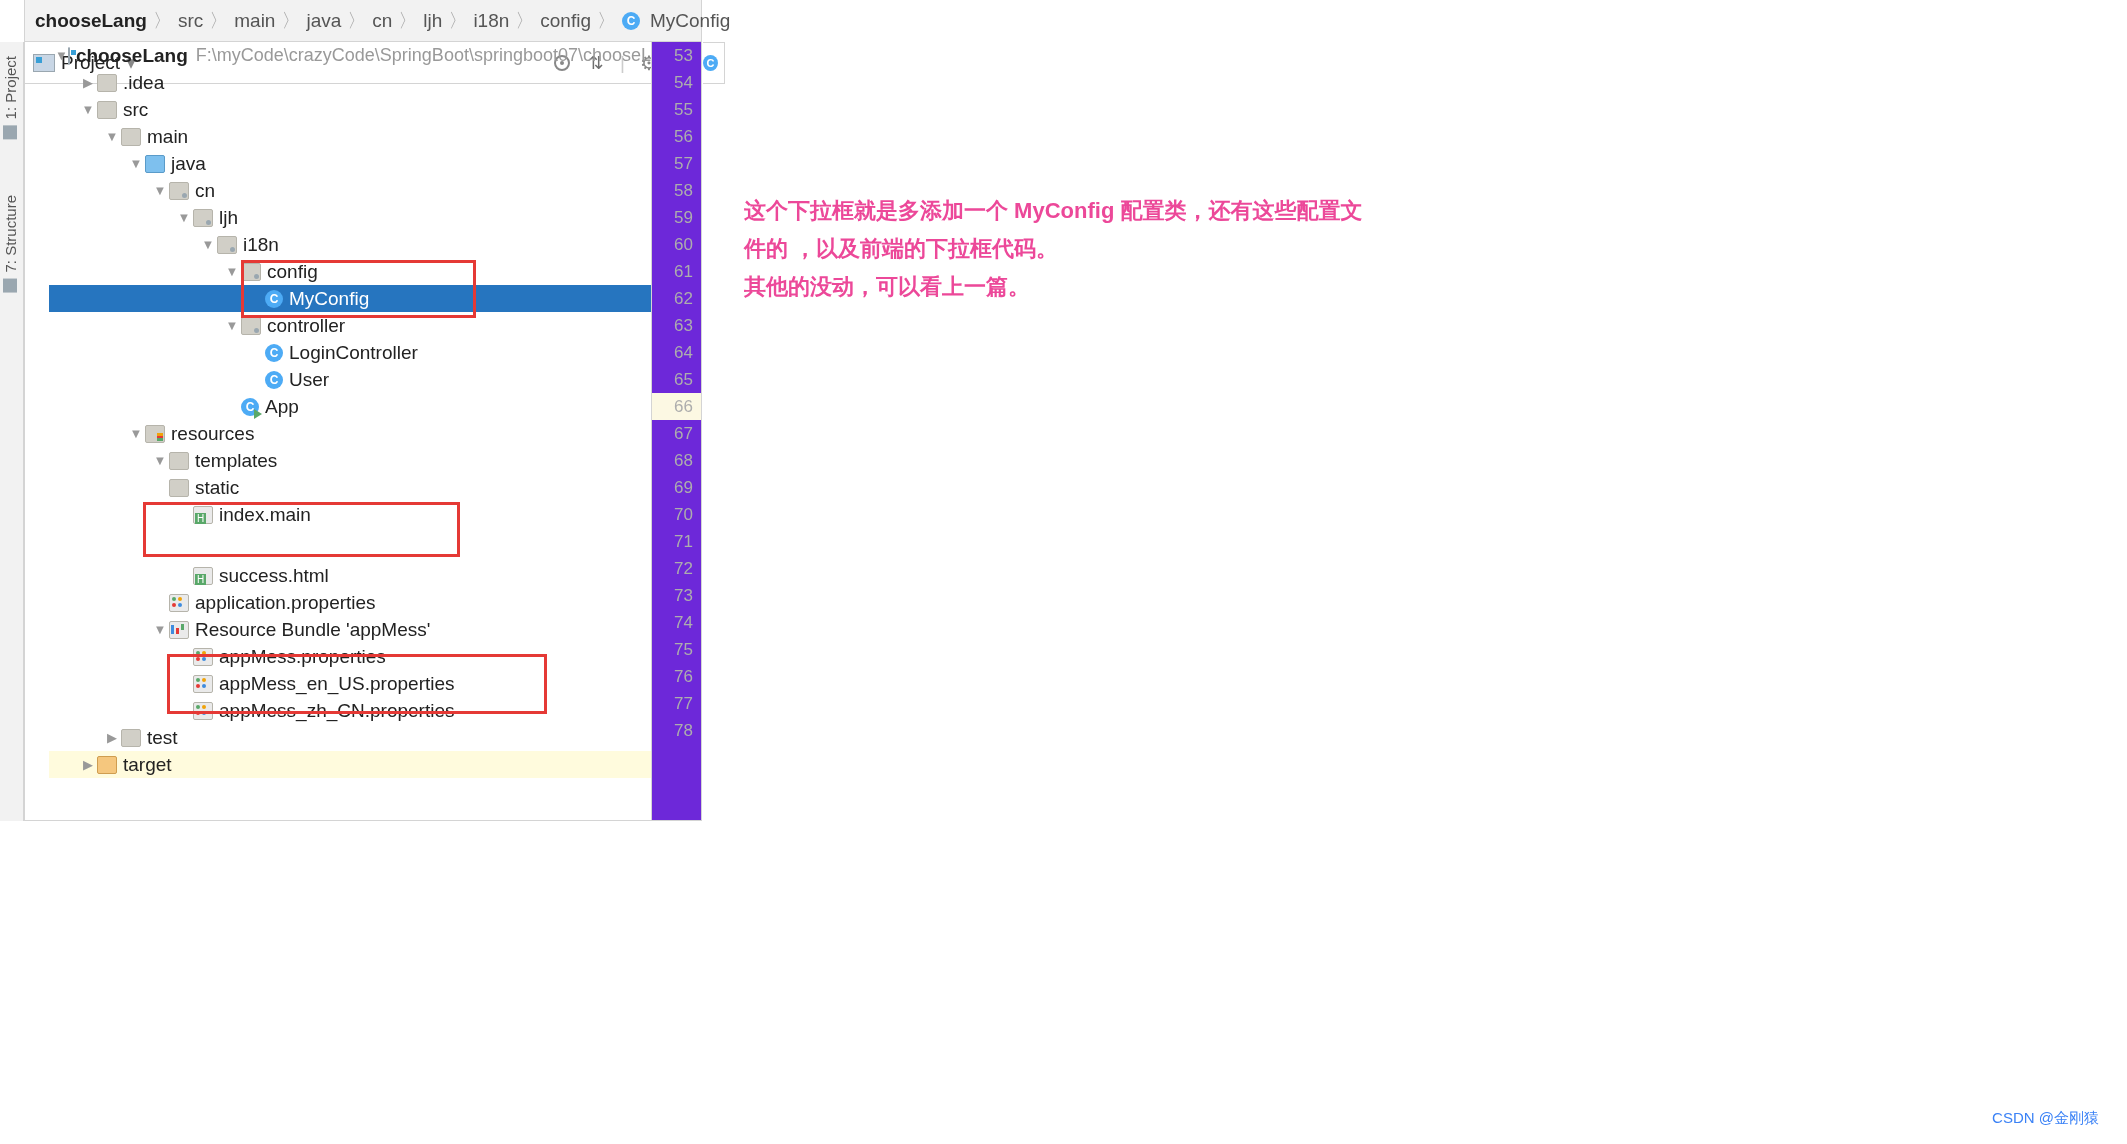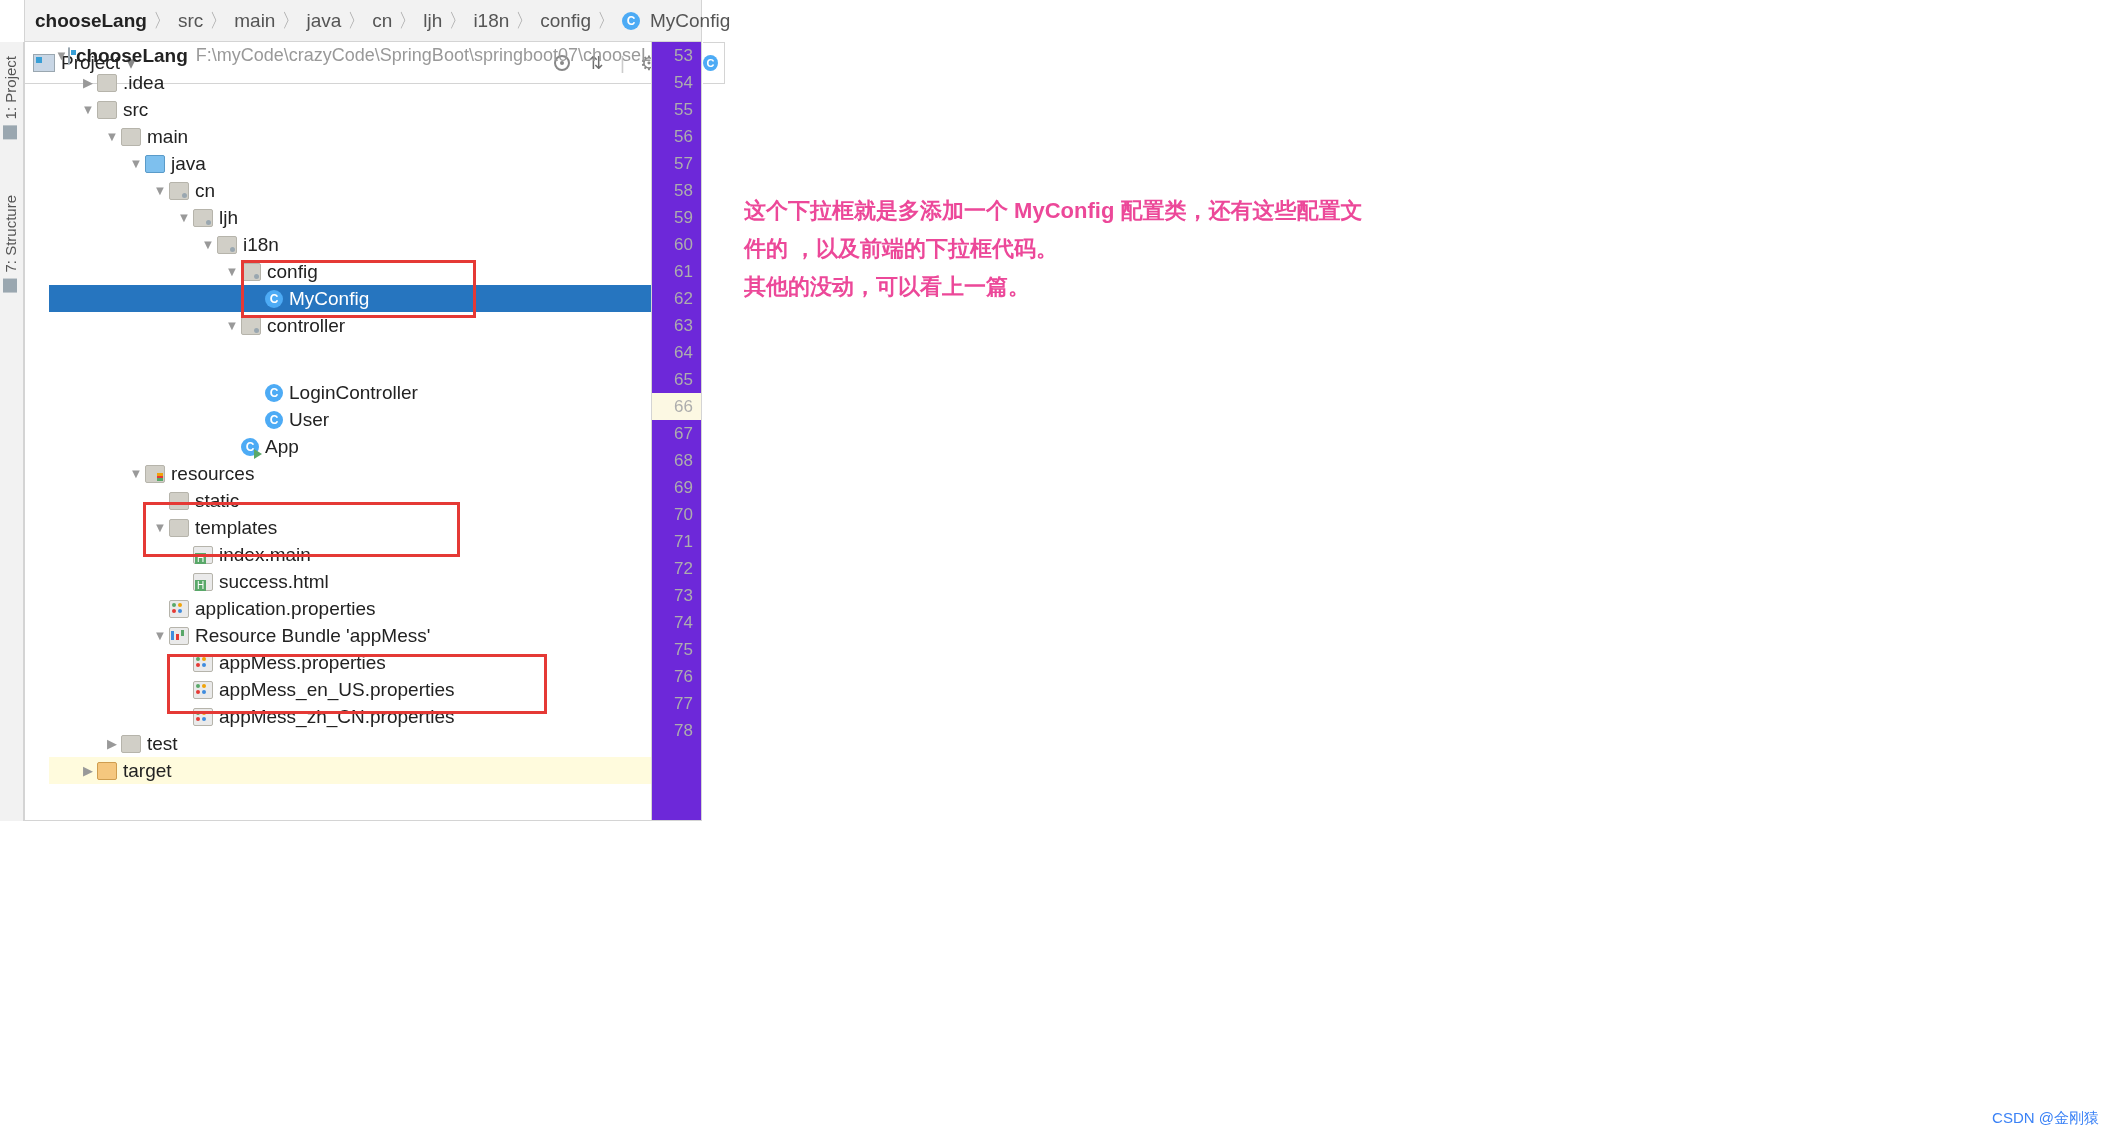--- a/index.html
+++ b/index.html
@@ -190,56 +190,56 @@
     <div class="tree-row selected" style="padding-left:198px;">
           <span class="arrow none"></span>
           <span class="node-icon ic-class"></span>
           <span class="node-label">MyConfig</span>
         </div>
     <div class="tree-row" style="padding-left:174px;">
           <span class="arrow open"></span>
           <span class="node-icon ic-package"></span>
           <span class="node-label">controller</span>
         </div>
-    <div class="tree-row" style="padding-left:198px;margin-top:40px;">
+    <div class="tree-row" style="padding-left:198px;">
           <span class="arrow none"></span>
           <span class="node-icon ic-class"></span>
           <span class="node-label">LoginController</span>
         </div>
     <div class="tree-row" style="padding-left:198px;">
           <span class="arrow none"></span>
           <span class="node-icon ic-class"></span>
           <span class="node-label">User</span>
         </div>
     <div class="tree-row" style="padding-left:174px;">
           <span class="arrow none"></span>
           <span class="node-icon ic-class-run"></span>
           <span class="node-label">App</span>
         </div>
     <div class="tree-row" style="padding-left:78px;">
           <span class="arrow open"></span>
           <span class="node-icon ic-folder-res"></span>
           <span class="node-label">resources</span>
         </div>
     <div class="tree-row" style="padding-left:102px;">
+          <span class="arrow open"></span>
+          <span class="node-icon ic-folder"></span>
+          <span class="node-label">templates</span>
+        </div>
+    <div class="tree-row" style="padding-left:102px;">
           <span class="arrow none"></span>
           <span class="node-icon ic-folder"></span>
           <span class="node-label">static</span>
-        </div>
-    <div class="tree-row" style="padding-left:102px;">
-          <span class="arrow open"></span>
-          <span class="node-icon ic-folder"></span>
-          <span class="node-label">templates</span>
         </div>
     <div class="tree-row" style="padding-left:126px;">
           <span class="arrow none"></span>
           <span class="node-icon ic-html"></span>
           <span class="node-label">index.main</span>
         </div>
-    <div class="tree-row" style="padding-left:126px;">
+    <div class="tree-row" style="padding-left:126px;margin-top:34px;">
           <span class="arrow none"></span>
           <span class="node-icon ic-html"></span>
           <span class="node-label">success.html</span>
         </div>
     <div class="tree-row" style="padding-left:102px;">
           <span class="arrow none"></span>
           <span class="node-icon ic-props"></span>
           <span class="node-label">application.properties</span>
         </div>
     <div class="tree-row" style="padding-left:102px;">

